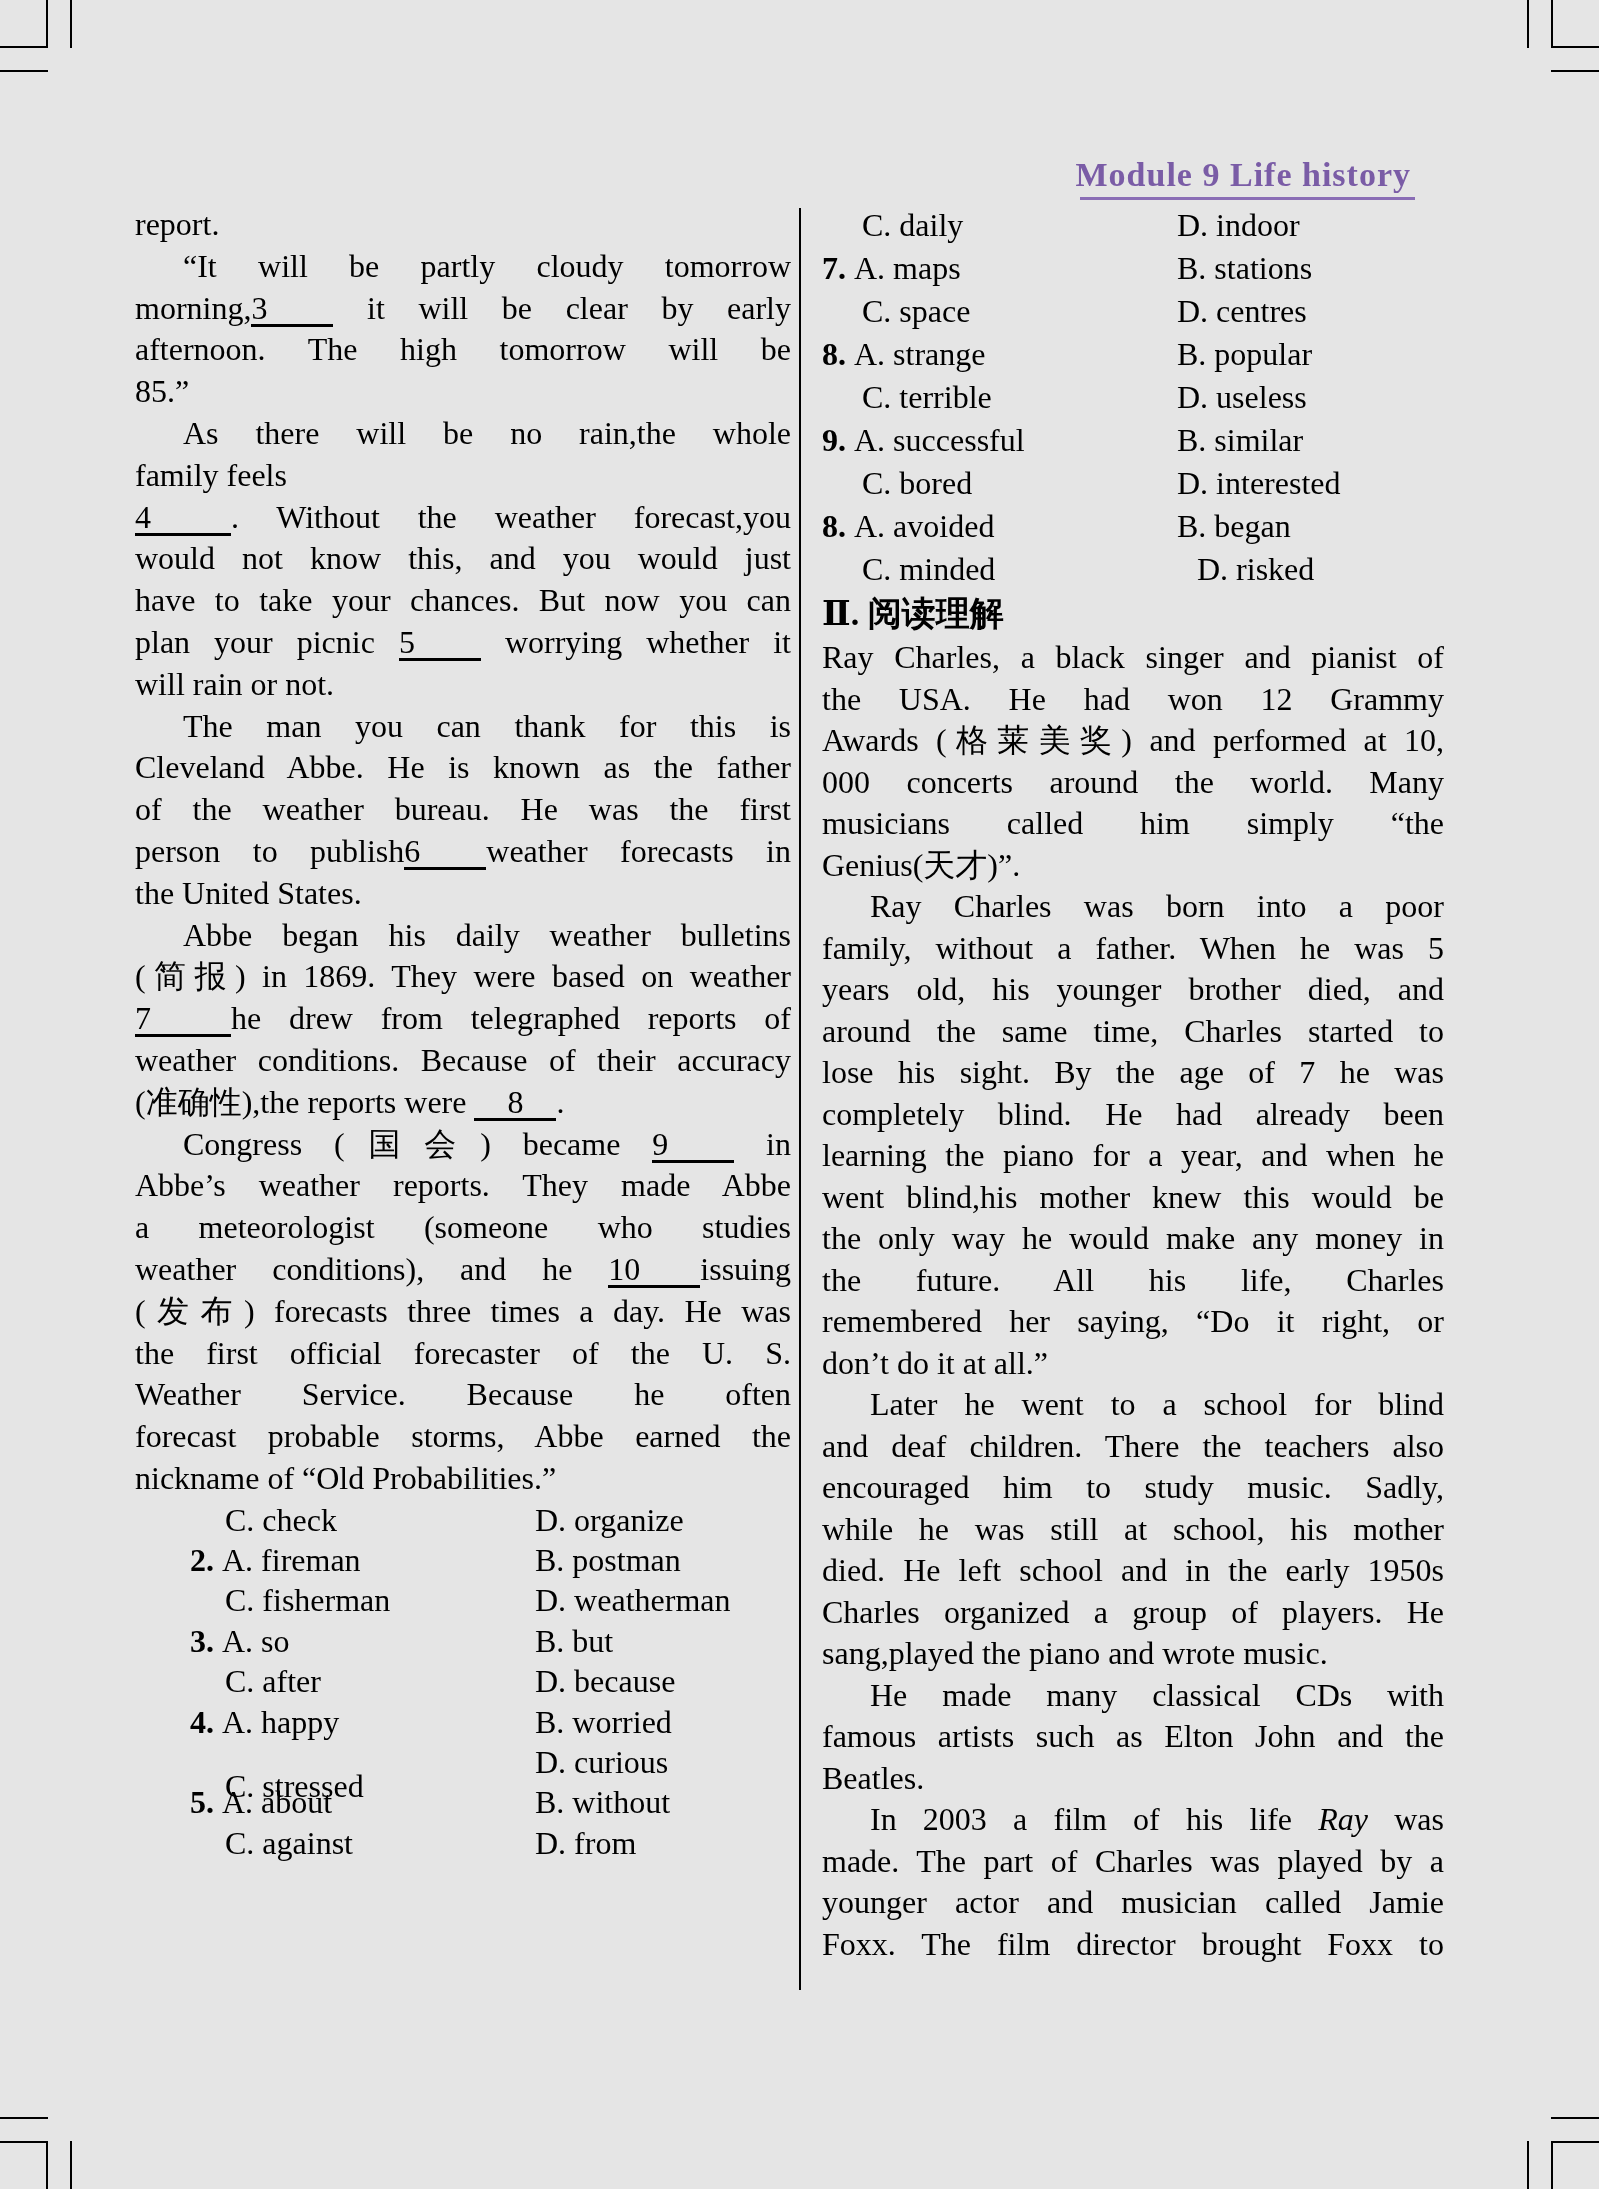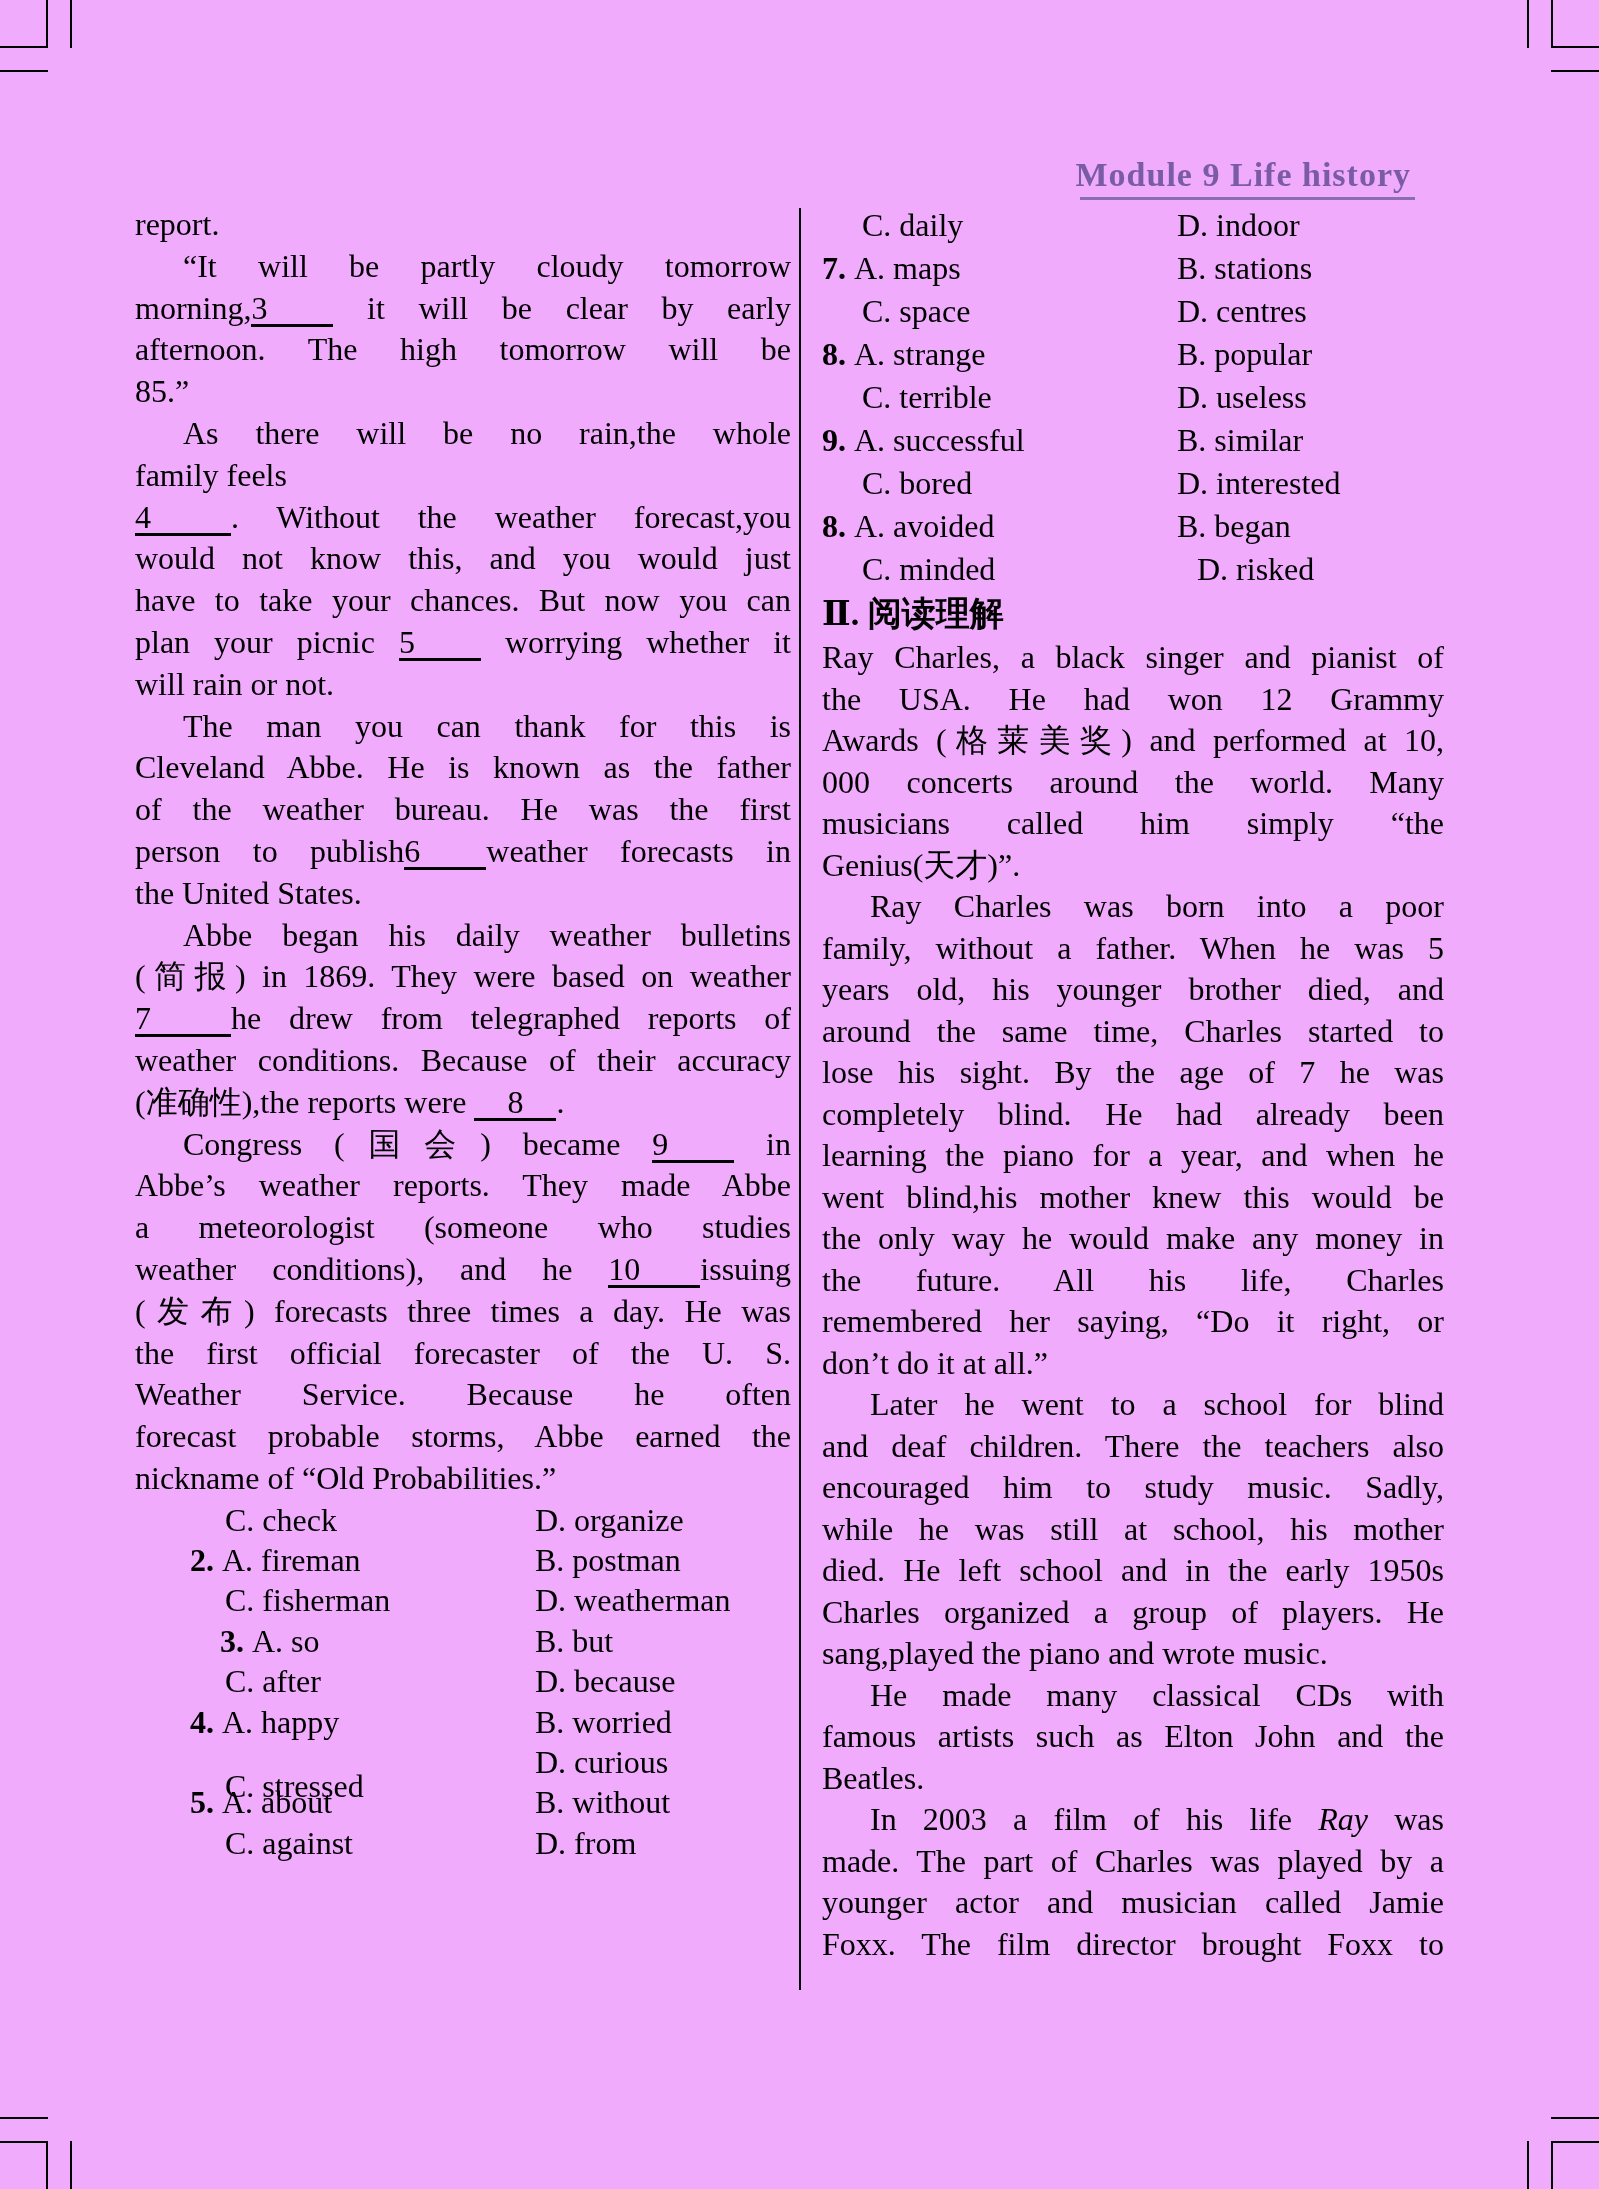--- a/index.html
+++ b/index.html
@@ -1,16 +1,16 @@
 <!DOCTYPE html>
 <html><head>
 <meta charset="utf-8">
 <style>
   html,body{margin:0;padding:0;background:#ffffff;}
-  .page{position:relative;width:1599px;height:2189px;background:#f0abfc;overflow:hidden;
+  .page{position:relative;width:1599px;height:2189px;background:#e5e5e5;overflow:hidden;
         font-family:"Liberation Serif","DejaVu Serif",serif;color:#000;}
   
   .hdr{position:absolute;top:156px;right:188px;font-size:34px;font-weight:bold;
        color:#7a5ca6;letter-spacing:1px;white-space:nowrap;}
   .hdr-rule{position:absolute;top:197px;left:1080px;width:335px;height:3px;background:#8a6db5;}
   
   .divider{position:absolute;left:799px;top:208px;width:2px;height:1782px;background:#000;}
   
   .cm{position:absolute;background:#000;}
   
@@ -98,21 +98,21 @@
       </div>
       <div class="ln o">
         <span class="oa" style="left: 55px;"><span class="onum">2. </span>A. fireman</span>
         <span class="ob" style="left: 400px;">B. postman</span>
       </div>
       <div class="ln o">
         <span class="oa" style="left: 90px;">C. fisherman</span>
         <span class="ob" style="left: 400px;">D. weatherman</span>
       </div>
       <div class="ln o">
-        <span class="oa" style="left: 55px; margin-left: 30px;"><span class="onum">3. </span>A. so</span>
+        <span class="oa" style="left: 55px;"><span class="onum">3. </span>A. so</span>
         <span class="ob" style="left: 400px;">B. but</span>
       </div>
       <div class="ln o">
         <span class="oa" style="left: 90px;">C. after</span>
         <span class="ob" style="left: 400px;">D. because</span>
       </div>
       <div class="ln o">
         <span class="oa" style="left: 55px;"><span class="onum">4. </span>A. happy</span>
         <span class="ob" style="left: 400px;">B. worried</span>
       </div>

